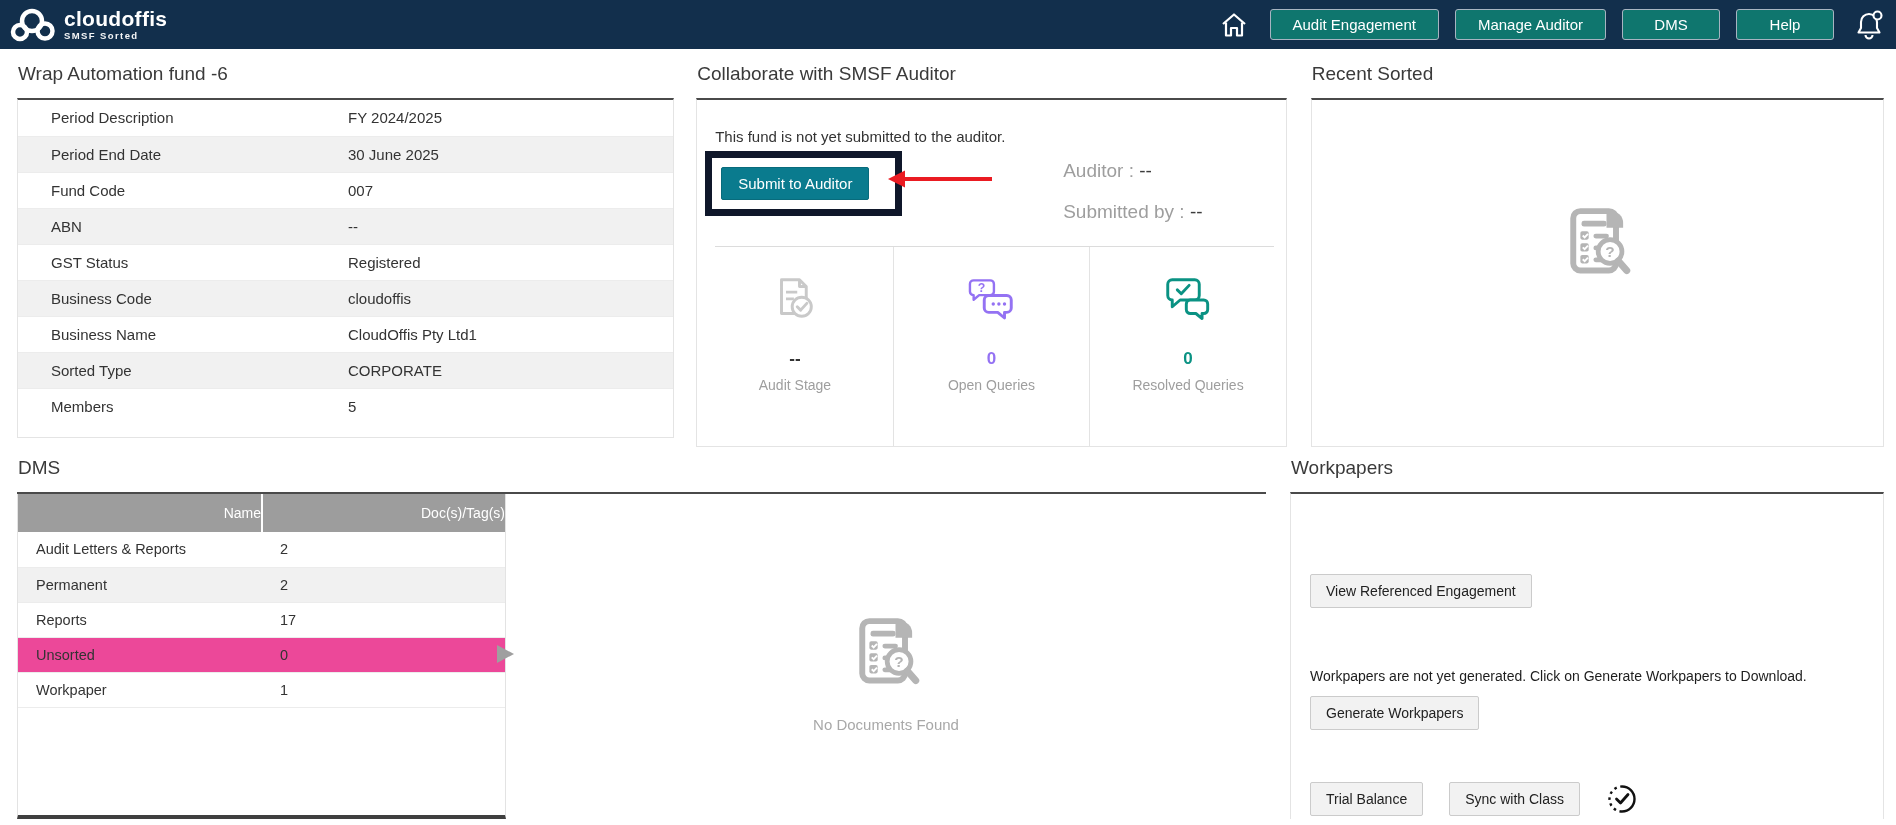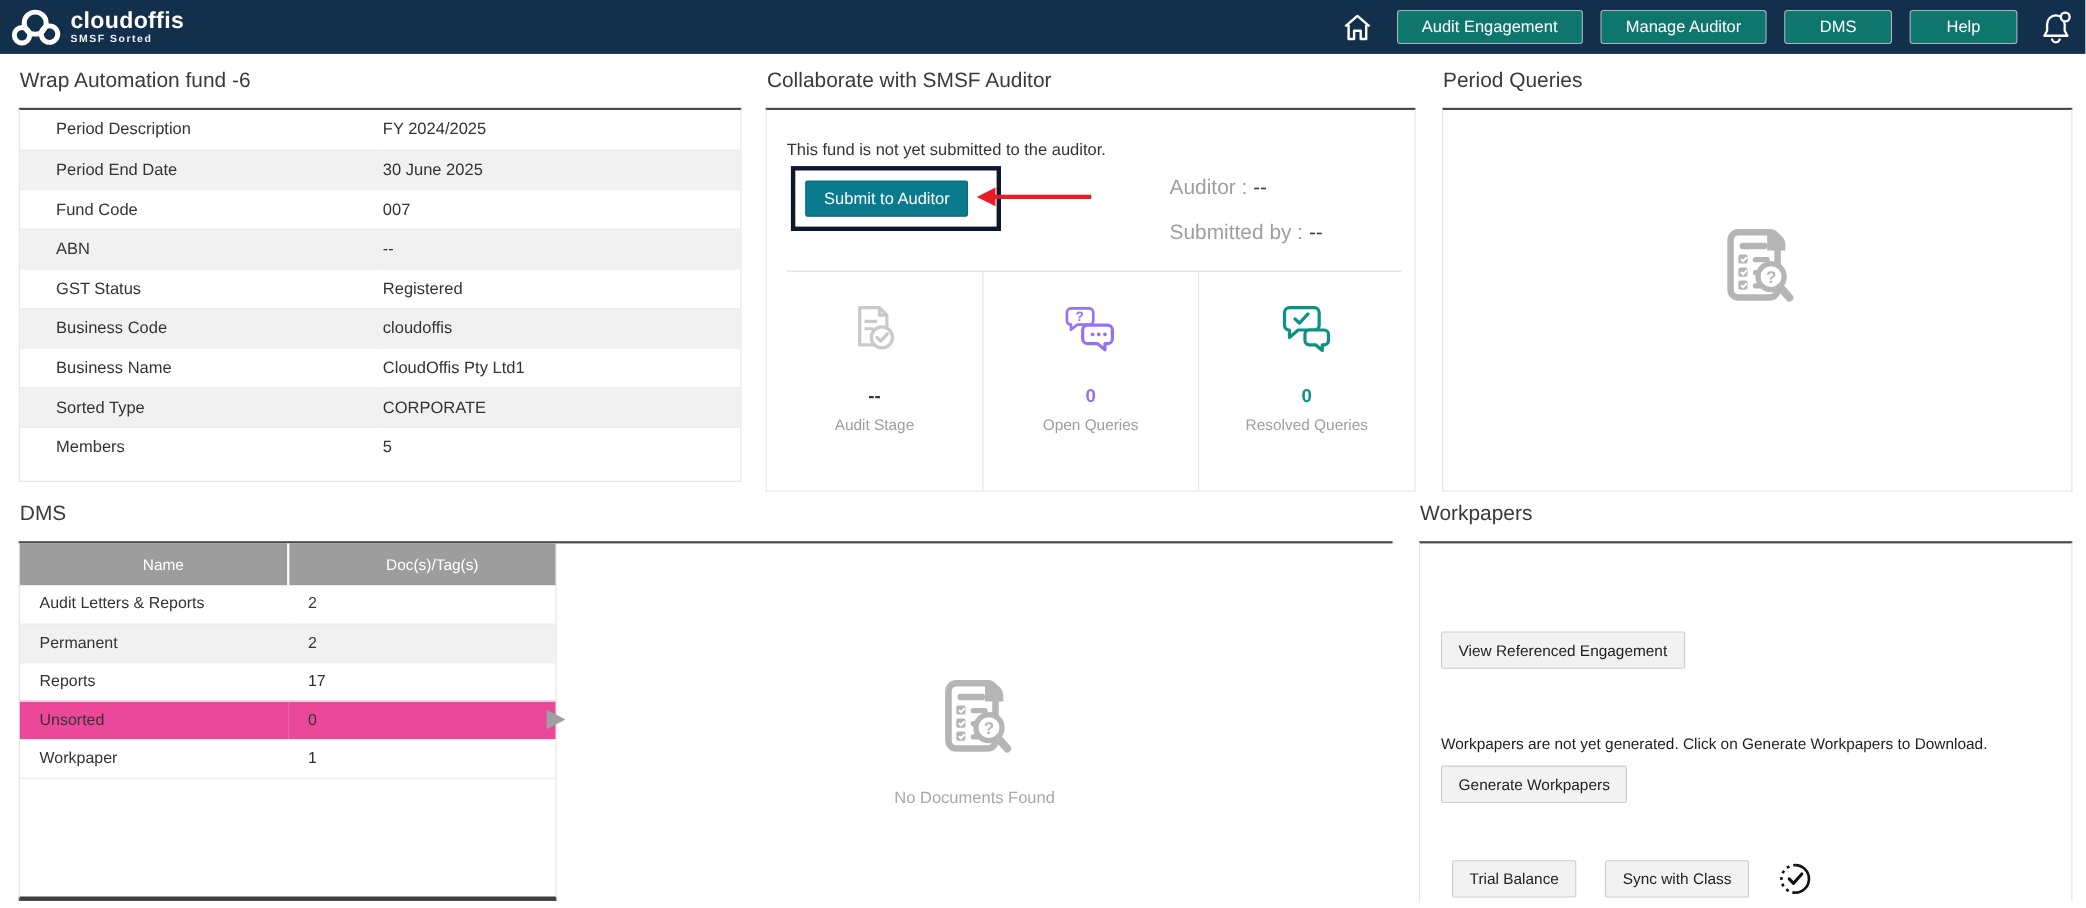--- a/index.html
+++ b/index.html
@@ -36,21 +36,21 @@
   .kv-table { width:100%; border-collapse:collapse; font-size:15px; }
   .kv-table td { height:36px; padding:0; border-bottom:1px solid #ececec; }
   .kv-table tr:last-child td { border-bottom:0; }
   .kv-table tr:nth-child(even) { background:#f1f1f1; }
   .kv-table td.k { padding-left:33px; width:330px; }
   .fund-card { padding-bottom:13px; }
 
   
   .collab-card { height:349px; position:relative; }
   .collab-status { position:absolute; left:18px; top:28px; font-size:15px; }
-  .red-box { position:absolute; left:22px; top:51px; border:4px solid #0f172a; padding:9px 26px 9px 9px; }
+  .red-box { position:absolute; left:8px; top:51px; border:7px solid #0f172a; padding:9px 26px 9px 9px; }
   .submit-btn { background:#0a7b8e; color:#fff; border:1px solid #086b7c; border-radius:2px;
     font-family:inherit; font-size:15px; padding:7px 16px; cursor:pointer; }
   .red-arrow { position:absolute; left:191px; top:68px; }
   .aud-line { position:absolute; left:366px; font-size:19px; color:#9e9e9e; }
   .aud-line .val { color:#3c3c3c; }
   .aud-line.l1 { top:60px; } .aud-line.l2 { top:101px; }
   .stats-divider { position:absolute; top:146px; left:18px; right:12px; border-top:1px solid #dcdcdc; }
   .stats { position:absolute; top:147px; left:0; right:0; bottom:0; display:flex; }
   .stat { flex:1; text-align:center; padding-top:26px; }
   .stat.mid { border-left:1px solid #e3e3e3; border-right:1px solid #e3e3e3; }
@@ -61,41 +61,41 @@
   
   .recent-card { height:349px; text-align:center; }
   .recent-card .empty-ic { margin-top:104px; }
   .empty-text { color:#a8a8a8; font-size:15px; margin-top:22px; }
 
   
   .dms-card { height:327px; display:flex; border:none; border-top:2px solid #4a4a4a; }
   .dms-tablewrap { width:489px; position:relative; border:1px solid #e3e3e3; border-top:none;
     border-bottom:4px solid #3f3f3f; }
   .dms-table { width:100%; border-collapse:collapse; font-size:14.5px; }
-  .dms-table th { background:#9d9d9d; color:#fff; font-weight:400; font-size:14px; text-align:center;
+  .dms-table th { background:#9d9d9d; color:#fff; font-weight:400; font-size:14px; text-align:right;
     height:38px; padding-left:18px; }
   .dms-table th + th { border-left:2px solid #fff; }
   .dms-table td { height:35px; padding-left:18px; border-bottom:1px solid #ececec; }
   .dms-table tbody tr { cursor:pointer; }
   .dms-table tbody tr.alt { background:#f1f1f1; }
   .dms-table tbody tr.selected { background:#ec4899; }
   .dms-table td.cnt, .dms-table th.cnt { width:243px; }
   .dms-arrow { position:absolute; right:-18px; top:151px; width:0; height:0;
     border:9px solid transparent; border-left:17px solid #9f9f9f; }
   .dms-empty { flex:1; text-align:center; }
   .dms-empty .empty-ic { margin-top:120px; }
 
   
   .wp-card { height:327px; position:relative; border-bottom:none; }
   .wp-btn { background:#f2f2f2; border:1px solid #cbcbcb; border-radius:2px; color:#222;
     font-family:inherit; font-size:14px; padding:8px 15px; cursor:pointer; }
   .wp-view { position:absolute; left:19px; top:80px; }
   .wp-info { position:absolute; left:19px; top:174px; font-size:14px; color:#1d1d1d; }
   .wp-generate { position:absolute; left:19px; top:202px; }
-  .wp-bottom { position:absolute; left:29px; top:288px; display:flex; align-items:center; gap:26px; }
+  .wp-bottom { position:absolute; left:19px; top:288px; display:flex; align-items:center; gap:26px; }
 
   .icw { display:inline-flex; }
 </style>
 </head>
 <body>
 
 <svg width="0" height="0" style="position:absolute">
   <symbol id="sym-clipboard-search" viewBox="0 0 64 64">
     <rect x="12" y="6" width="36" height="50" rx="6" fill="#fff" stroke="#b5b5b5" stroke-width="5"></rect>
     <path d="M40 6 h4 a10 10 0 0 1 10 10 v4 h-14 z" fill="#b5b5b5"></path>
@@ -280,21 +280,21 @@
             </span>
             <div class="stat-value teal">0</div>
             <div class="stat-label">Resolved Queries</div>
           </div>
 
         </div>
       </div>
     </section>
 
     <section class="col-recent">
-      <h2 class="panel-title">Period Queries</h2>
+      <h2 class="panel-title">Recent Sorted</h2>
       <div class="card recent-card">
         <span class="icw empty-ic">
           <svg width="76" height="76" viewBox="0 0 64 64">
               <use href="#sym-clipboard-search"></use>
             </svg>
         </span>
       </div>
     </section>
   </div>
 

